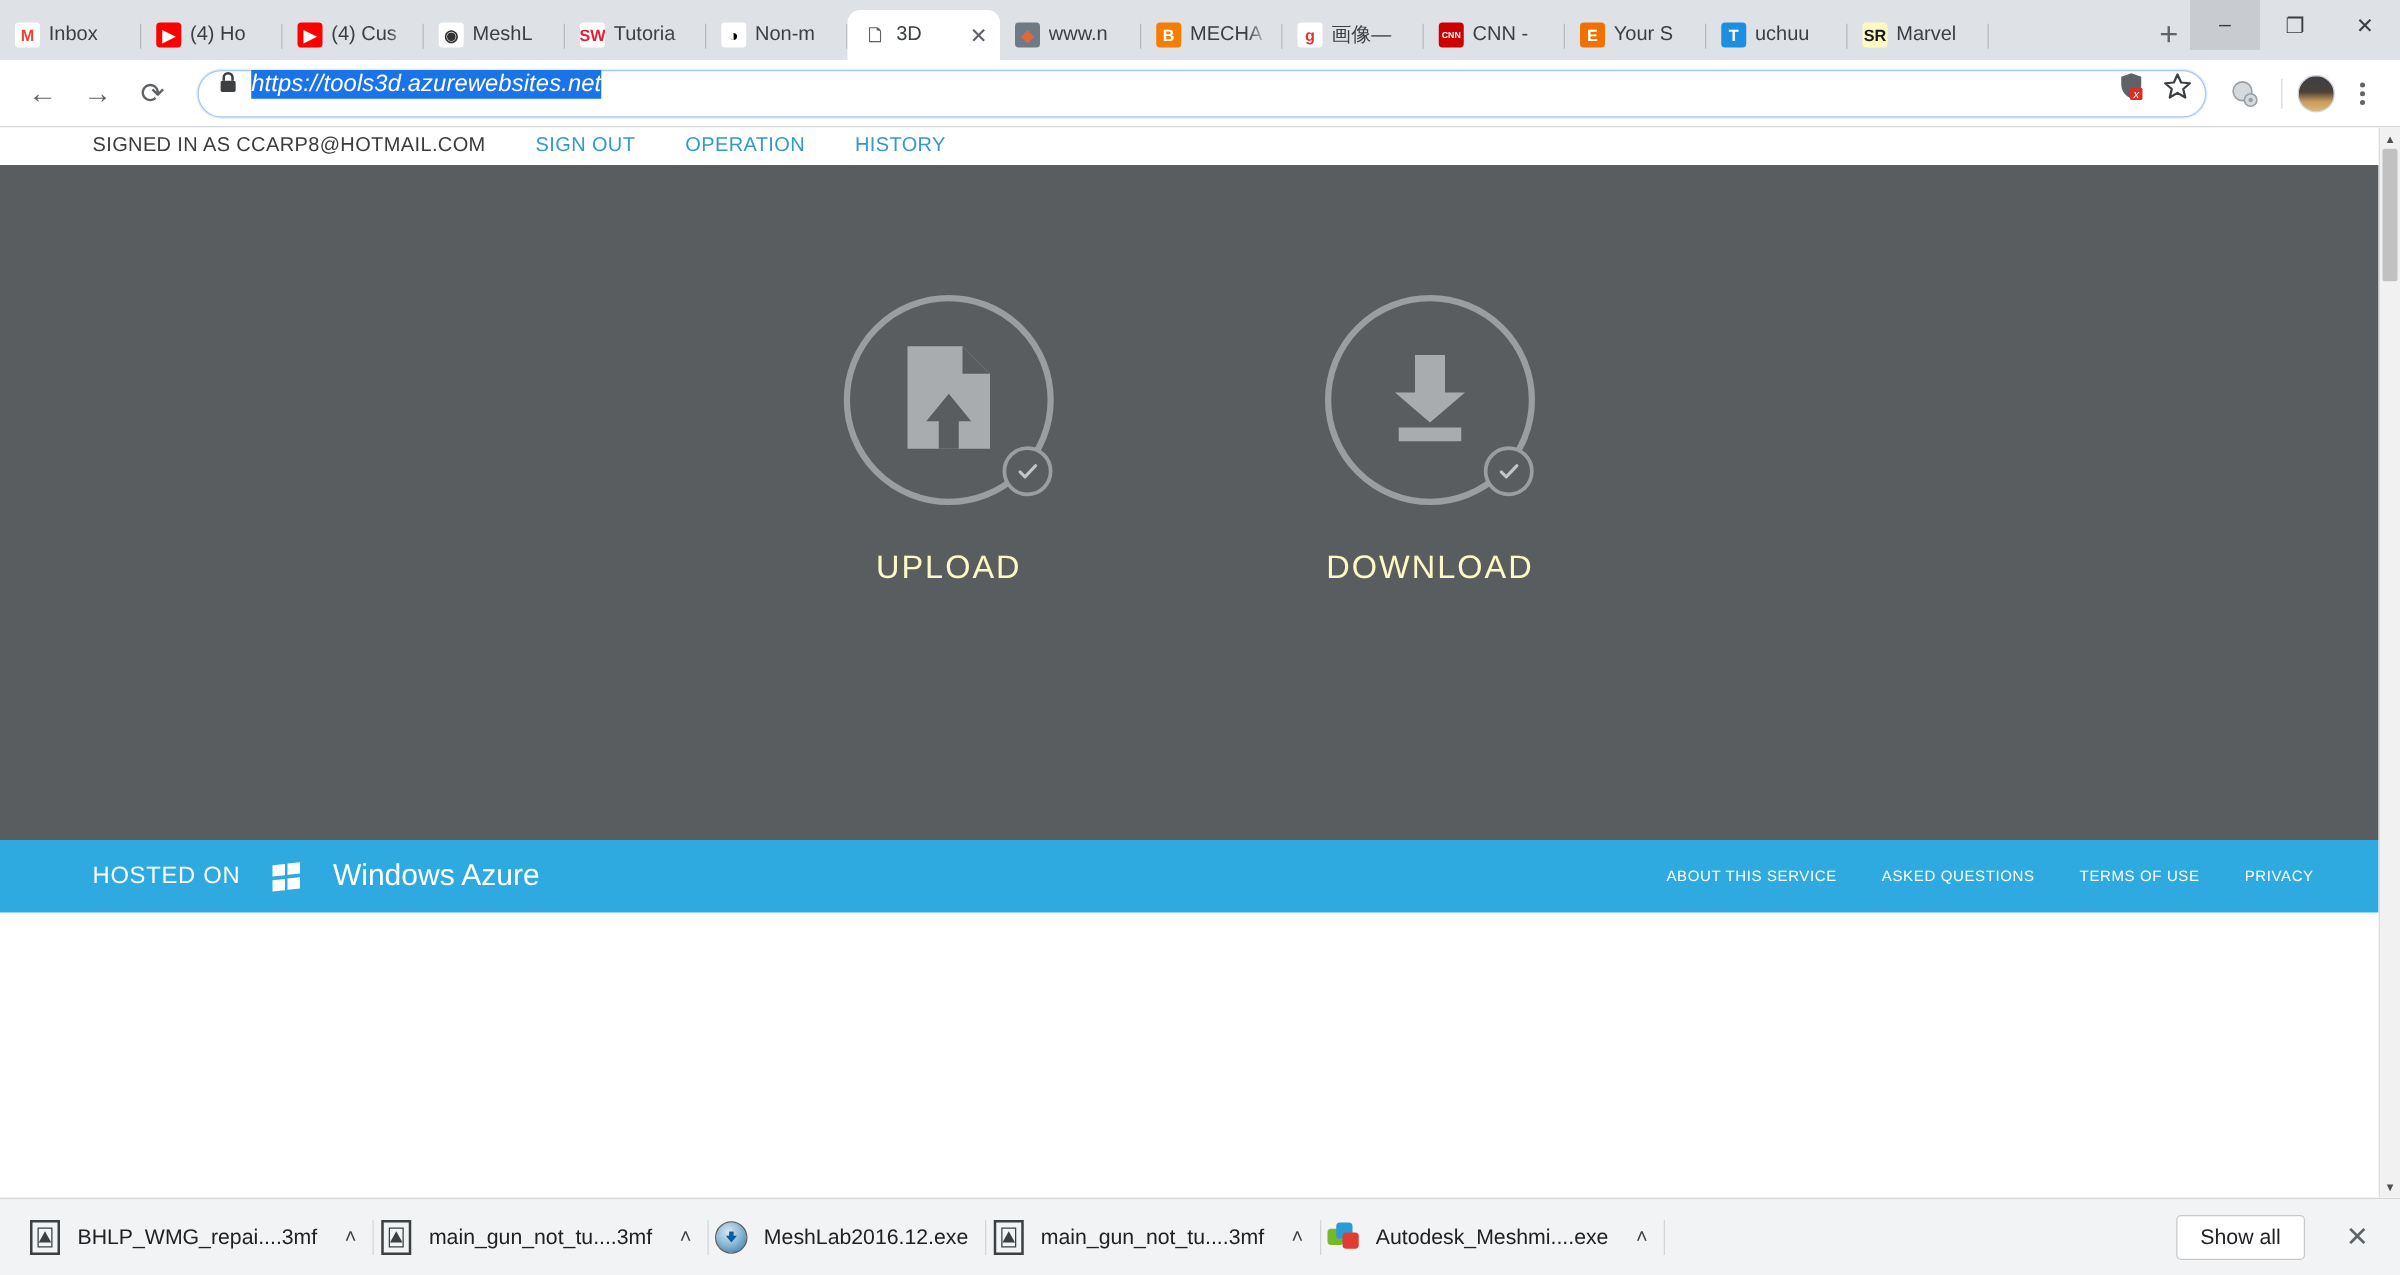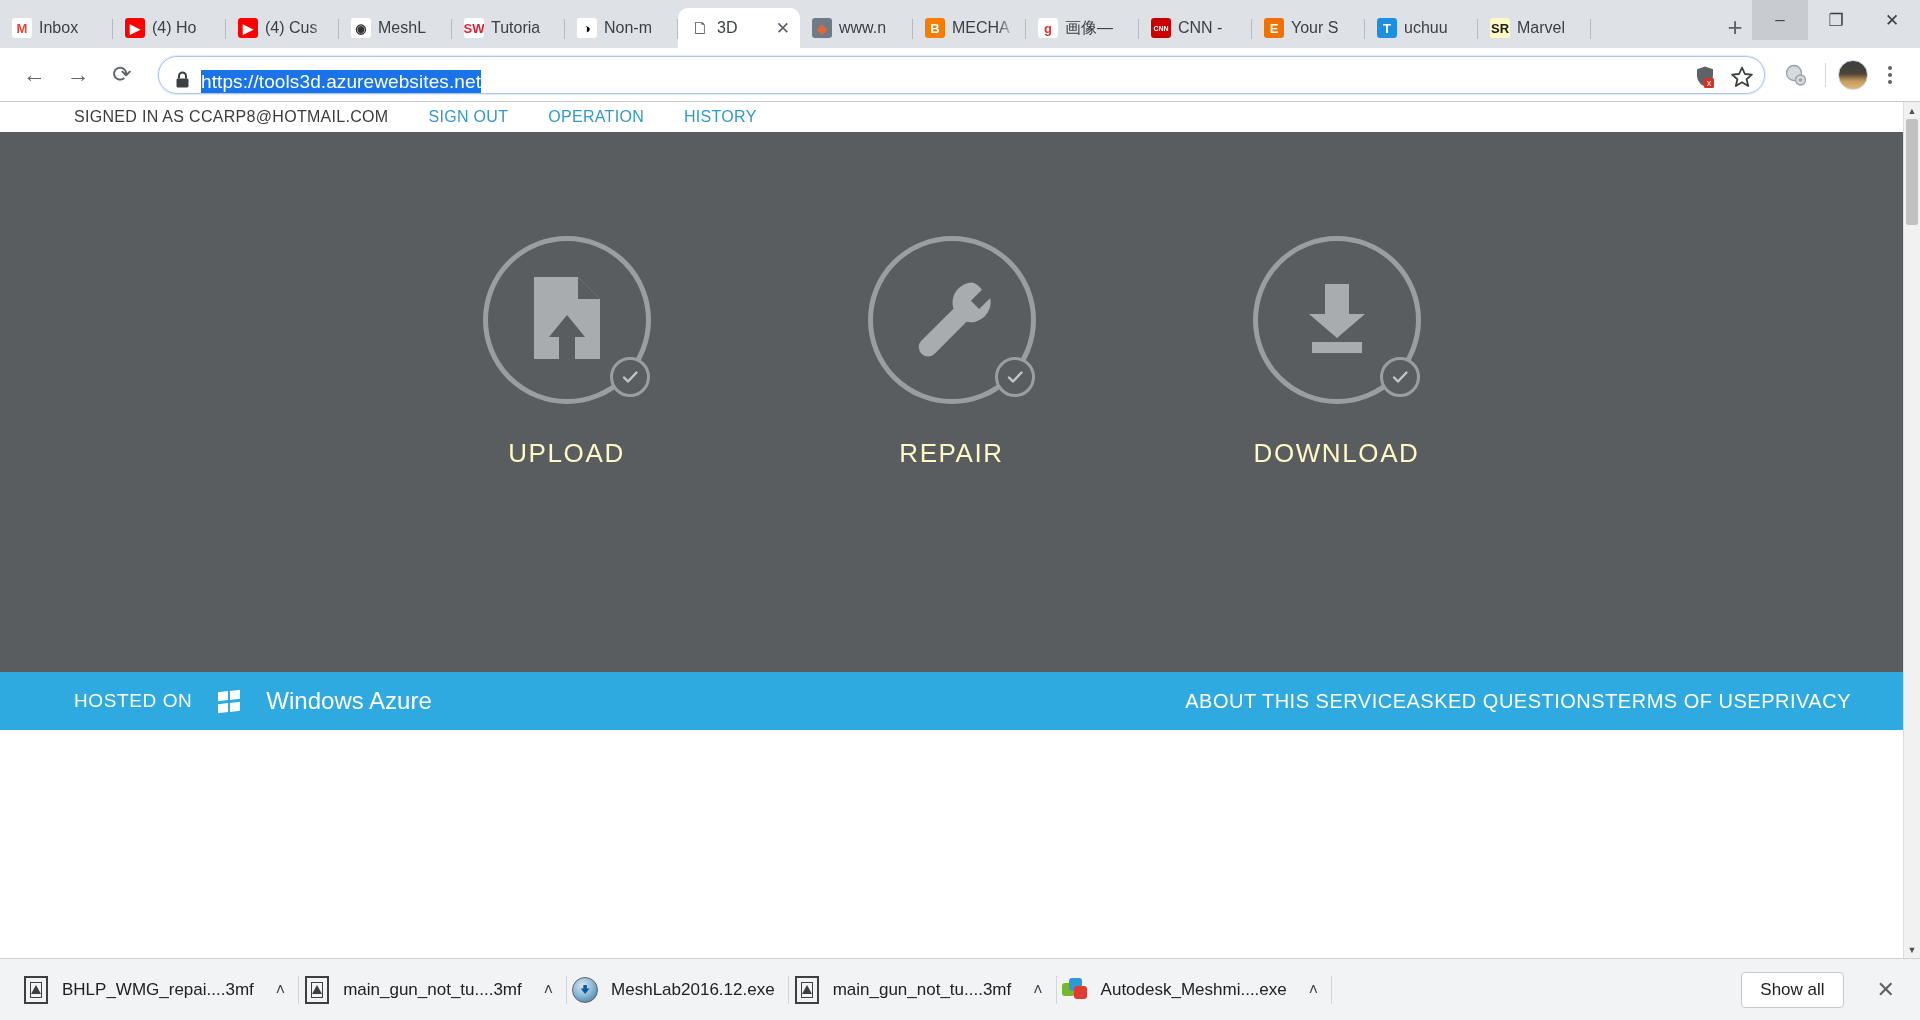--- a/index.html
+++ b/index.html
@@ -52,22 +52,23 @@
 
   .toolbar {
     height: 54px; background: #ffffff; display: flex; align-items: center;
     padding: 0 14px; gap: 4px; flex: 0 0 54px; border-bottom: 1px solid #c9ccd0;
   }
   .navbtn { width: 40px; height: 40px; display: flex; align-items: center; justify-content: center;
             color: #5f6368; font-size: 23px; }
   .omnibox {
     flex: 1; height: 38px; margin-left: 12px; margin-right: 10px;
     border: 1px solid #a9c7f5; border-radius: 19px; background: #fff;
-    display: flex; align-items: flex-end; padding: 0 10px 0 16px; gap: 10px;
+    display: flex; align-items: flex-start; padding: 0 10px 0 16px; gap: 10px;
     box-shadow: 0 0 0 1px rgba(169,199,245,.35);
+    font-style: italic;
   }
   .omni-url {
     flex: 1; font-size: 19px; color: #202124; letter-spacing: .1px;
   }
   .omni-url .sel { background: #1a73e8; color: #ffffff; padding: 1px 0; }
   .omni-icons { display: flex; align-items: center; gap: 14px; }
   .tb-right { display: flex; align-items: center; gap: 6px; }
   .avatar {
     width: 30px; height: 30px; border-radius: 50%;
     background: linear-gradient(to bottom, #3a3f45 0%, #4c4238 45%, #c89a5b 72%, #dcb878 100%);
@@ -119,21 +120,21 @@
   .footer {
     height: 58px; background: #2eaae0;
     display: flex; align-items: center; justify-content: space-between;
     padding: 0 52px 0 74px; color: #ffffff;
   }
   .hosted { display: flex; align-items: center; gap: 26px; font-size: 19px; letter-spacing: .6px; }
   .hosted .azure { font-size: 24px; letter-spacing: 0; }
   .winlogo { display: grid; grid-template-columns: 1fr 1fr; grid-template-rows: 1fr 1fr;
              gap: 2.5px; width: 22px; height: 21px; transform: skewY(-6deg); }
   .winlogo span { background: #ffffff; display: block; }
-  .footlinks { display: flex; font-size: 20px; letter-spacing: .5px; }
+  .footlinks { display: flex; gap: 36px; font-size: 12px; letter-spacing: .5px; }
   .footlinks a { color: #ffffff; text-decoration: none; }
 
   
   .scrollbar { position: absolute; right: 0; top: 0; width: 17px; bottom: 0; background: #f1f1f1;
                border-left: 1px solid #dcdcdc; }
   .sb-arrow { height: 17px; display: flex; align-items: center; justify-content: center;
               font-size: 9px; color: #505050; }
   .sb-arrow.bot { position: absolute; bottom: 0; left: 0; right: 0; }
   .sb-thumb { position: absolute; top: 17px; left: 2px; right: 2px; height: 106px;
               background: #c1c1c1; border-radius: 2px; }
@@ -320,35 +321,20 @@
               </span>
               <span class="badge">
                 <svg width="20" height="20" viewBox="0 0 20 20">
                     <path d="M4 10.5 8 14.5 16.5 5.5" stroke="#c3c6c8" stroke-width="2.4" fill="none" stroke-linecap="round" stroke-linejoin="round"></path>
                   </svg>
               </span>
             </div>
             <div class="step-label">UPLOAD</div>
           </div>
 
-          <div class="step">
-            <div class="circle">
-              <span>
-                <svg width="84" height="84" viewBox="0 0 84 84">
-                  <path d="M62.5 6.5a20 20 0 0 0-19 26.2L11.5 64.5a9.3 9.3 0 0 0 0 13.2 9.3 9.3 0 0 0 13.2 0l31.8-31.9A20 20 0 0 0 80.2 22l-11 11-8.3-8.3 11-11a20 20 0 0 0-9.4-7.2z" fill="#a9acae"></path>
-                </svg>
-              </span>
-              <span class="badge">
-                <svg width="20" height="20" viewBox="0 0 20 20">
-                    <path d="M4 10.5 8 14.5 16.5 5.5" stroke="#c3c6c8" stroke-width="2.4" fill="none" stroke-linecap="round" stroke-linejoin="round"></path>
-                  </svg>
-              </span>
-            </div>
-            <div class="step-label">REPAIR</div>
-          </div>
 
           <div class="step">
             <div class="circle">
               <span>
                 <svg width="82" height="84" viewBox="0 0 82 84">
                   <path d="M29 8h24v30h16L41 62 13 38h16z" fill="#a9acae"></path>
                   <rect x="16" y="66" width="50" height="11" fill="#a9acae"></rect>
                 </svg>
               </span>
               <span class="badge">

